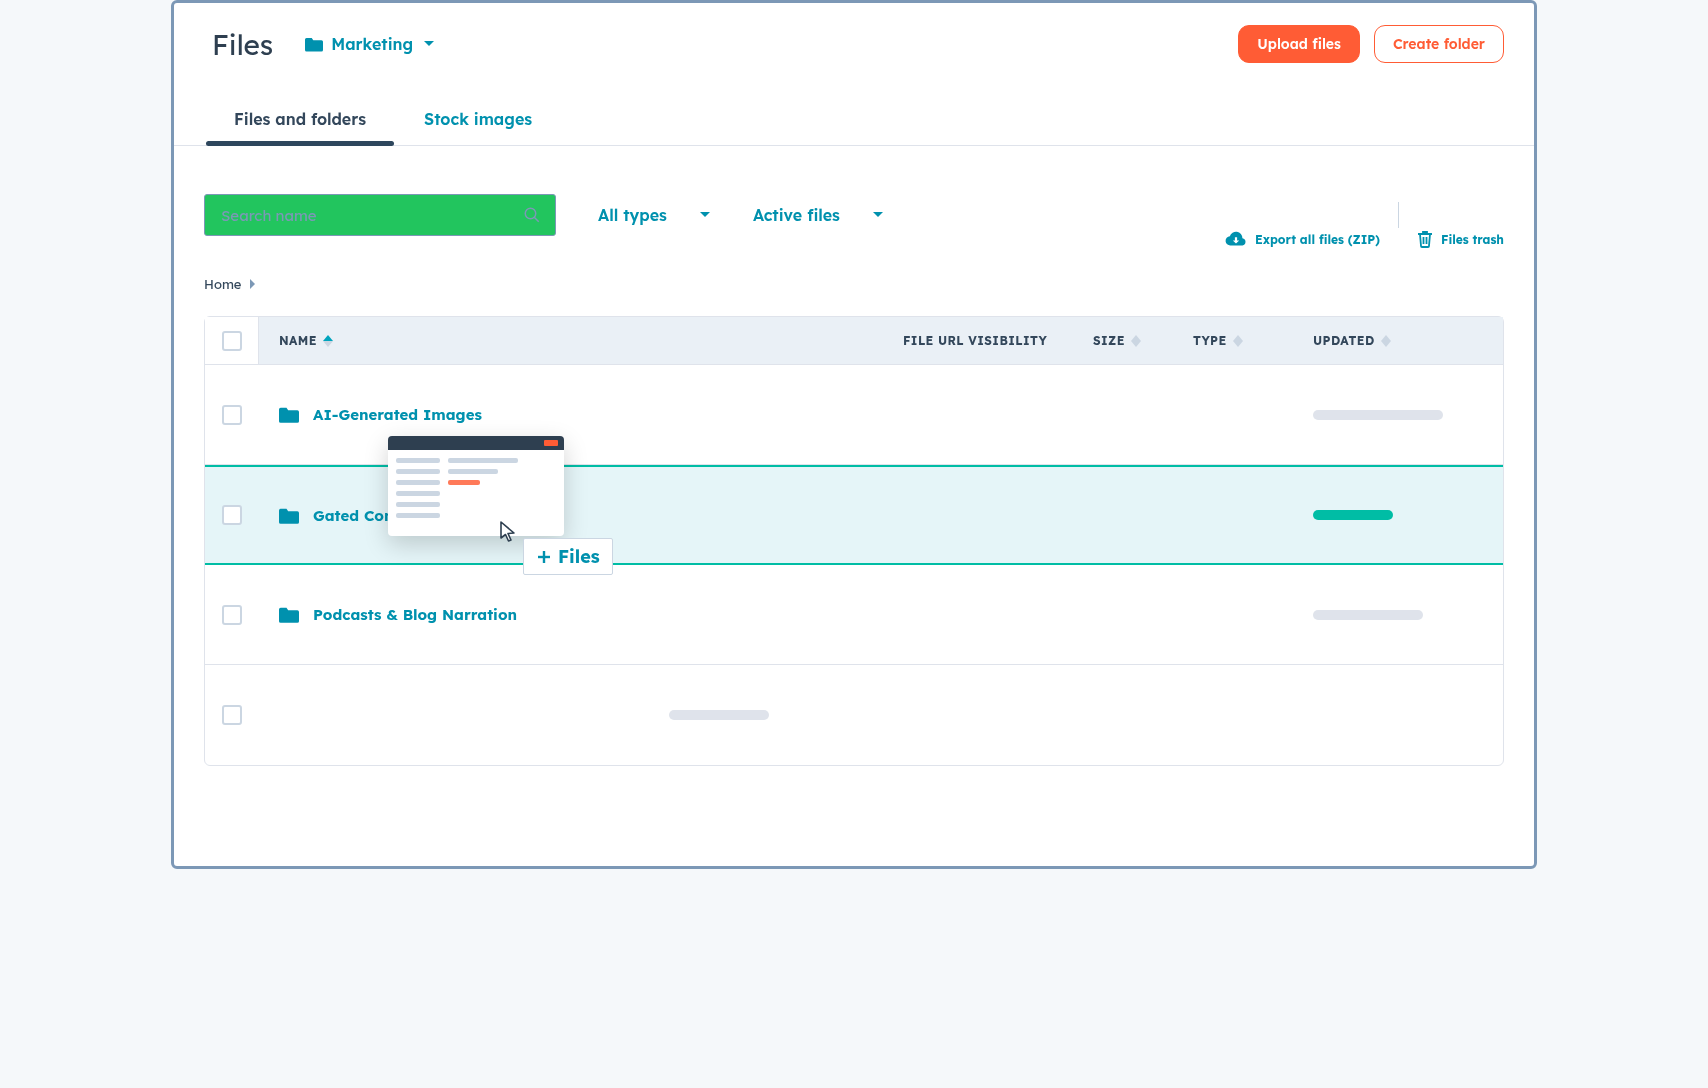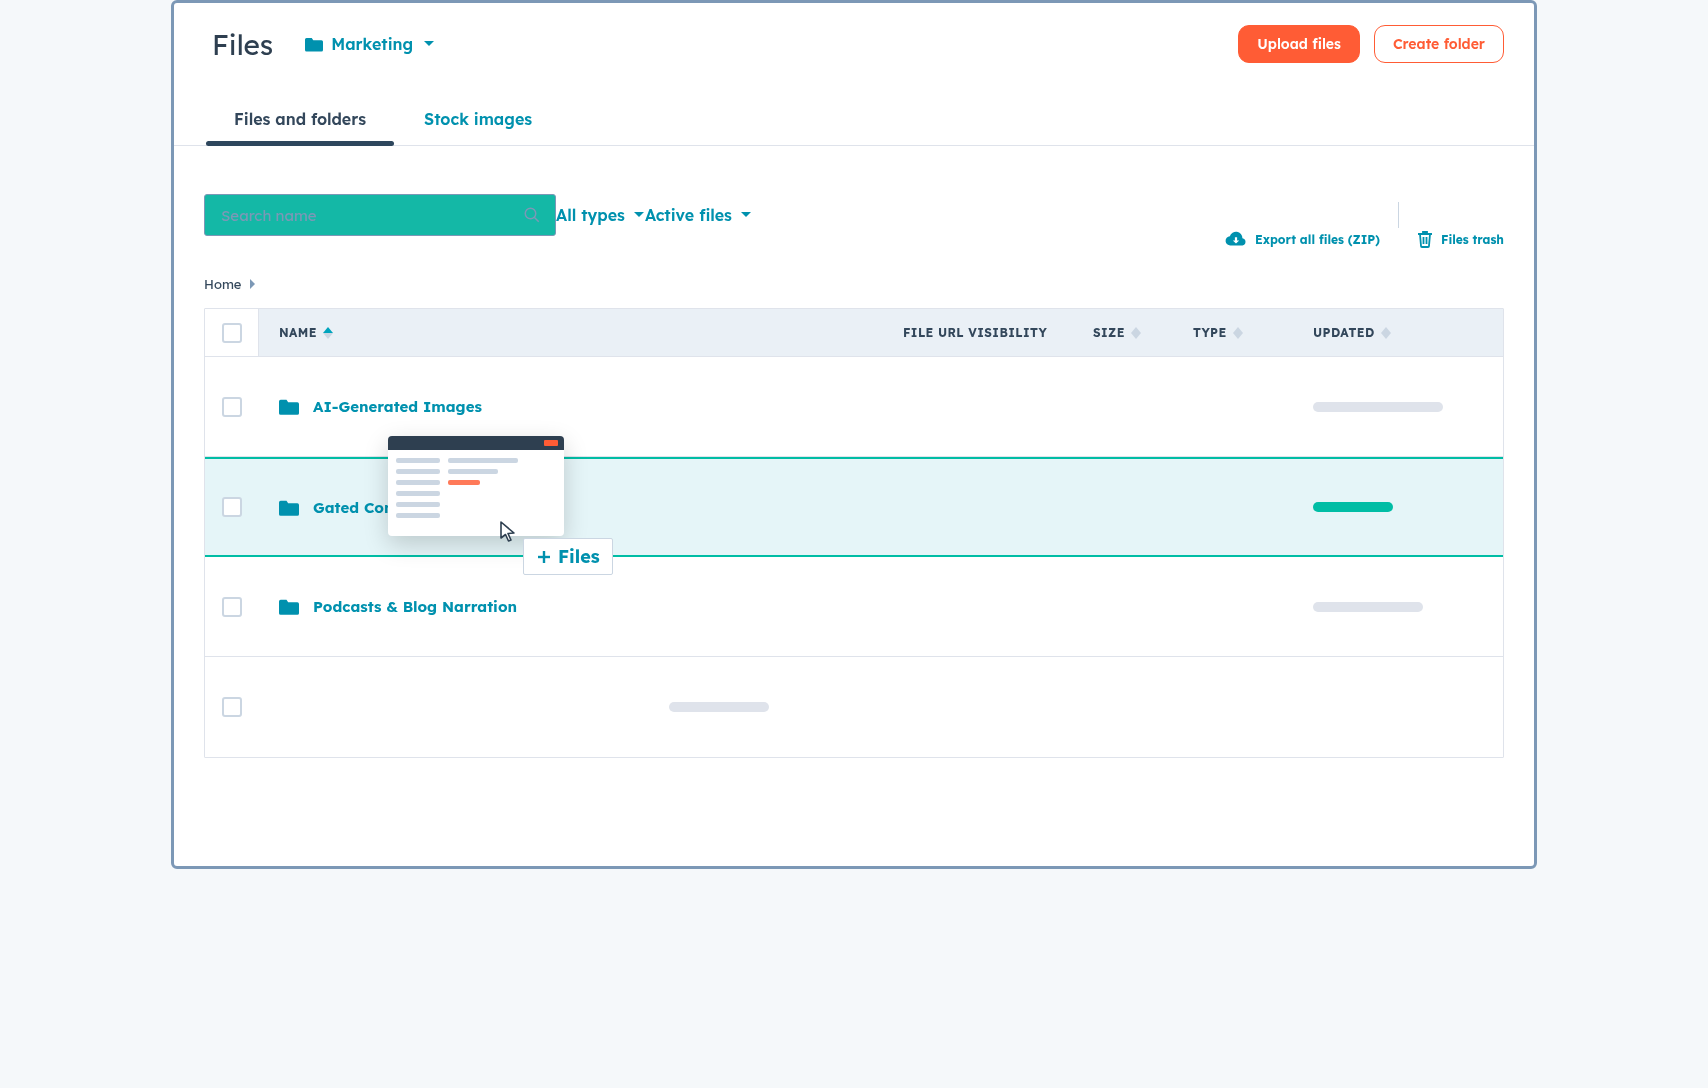--- a/index.html
+++ b/index.html
@@ -34,35 +34,35 @@
   .btn-primary{background:var(--orange);color:#fff;border:1px solid var(--orange);}
   .btn-outline{background:#fff;color:var(--orange);border:1px solid var(--orange);margin-left:14px;}
 
   .tabs-wrap{margin-top:36px;border-bottom:1px solid var(--border-light);margin-left:-30px;margin-right:-30px;padding-left:30px;position:relative;}
   .tabs{display:flex;gap:58px;padding-left:30px;}
   .tab{font-size:16px;font-weight:600;color:var(--teal-dark);padding:10px 0 16px;position:relative;cursor:pointer;}
   .tab.active{color:var(--ink);text-align:center;}
   .tab.active::after{content:"";position:absolute;left:-28px;right:-28px;bottom:-1px;height:5px;background:var(--navy);border-radius:3px;}
 
   .toolbar{display:flex;align-items:center;margin-top:36px;}
-  .search{display:flex;align-items:center;width:352px;height:42px;border:1.5px solid #7c98b6;border-radius:3px;background:#14b8a6;padding:0 14px;}
+  .search{display:flex;align-items:center;width:352px;height:42px;border:1.5px solid #7c98b6;border-radius:3px;background:#22c55e;padding:0 14px;}
   .search input{flex:1;border:none;outline:none;background:transparent;font-size:15px;color:var(--ink);}
   .search input::placeholder{color:#7c98b6;}
   .search svg{color:#7c98b6;}
-  .dd{display:flex;align-items:center;font-size:16px;font-weight:600;color:var(--teal-dark);cursor:pointer;}
+  .dd{display:flex;align-items:center;font-size:16px;font-weight:600;color:var(--teal-dark);margin-left:42px;cursor:pointer;gap:24px;}
   .dd .chev{margin-left:8px;}
   .tool-right{display:flex;align-items:center;}
   .tool-link{display:flex;align-items:center;font-size:12px;font-weight:700;color:var(--teal-dark);cursor:pointer;margin-top:48px;}
   .tool-link span{margin-left:8px;}
   .vsep{width:1px;height:26px;background:var(--border);margin:0 18px;}
 
   .crumbs{display:flex;align-items:center;margin-top:28px;color:var(--ink);font-size:13px;}
   .crumbs .chev{margin-left:8px;color:#7c98b6;}
 
-  .table{border:1px solid var(--border-light);border-radius:1px;margin-top:16px;}
+  .table{border:1px solid var(--border-light);border-radius:6px;margin-top:24px;}
   .thead{display:flex;align-items:center;height:48px;background:#eaf0f6;border-bottom:1px solid var(--border-light);}
   .col-check{width:54px;display:flex;align-items:center;justify-content:center;background:#fff;height:100%;border-right:1px solid var(--border-light);}
   .cb{width:20px;height:20px;border:2px solid var(--border);border-radius:3px;background:#fff;cursor:pointer;}
   .col-name{flex:1;padding-left:20px;}
   .col-vis{width:190px;}
   .col-size{width:100px;}
   .col-type{width:120px;}
   .col-updated{width:190px;}
   .th{font-size:12px;font-weight:700;letter-spacing:0.4px;color:var(--ink);display:flex;align-items:center;}
   .sort-ind{display:inline-flex;flex-direction:column;margin-left:6px;line-height:0;}

